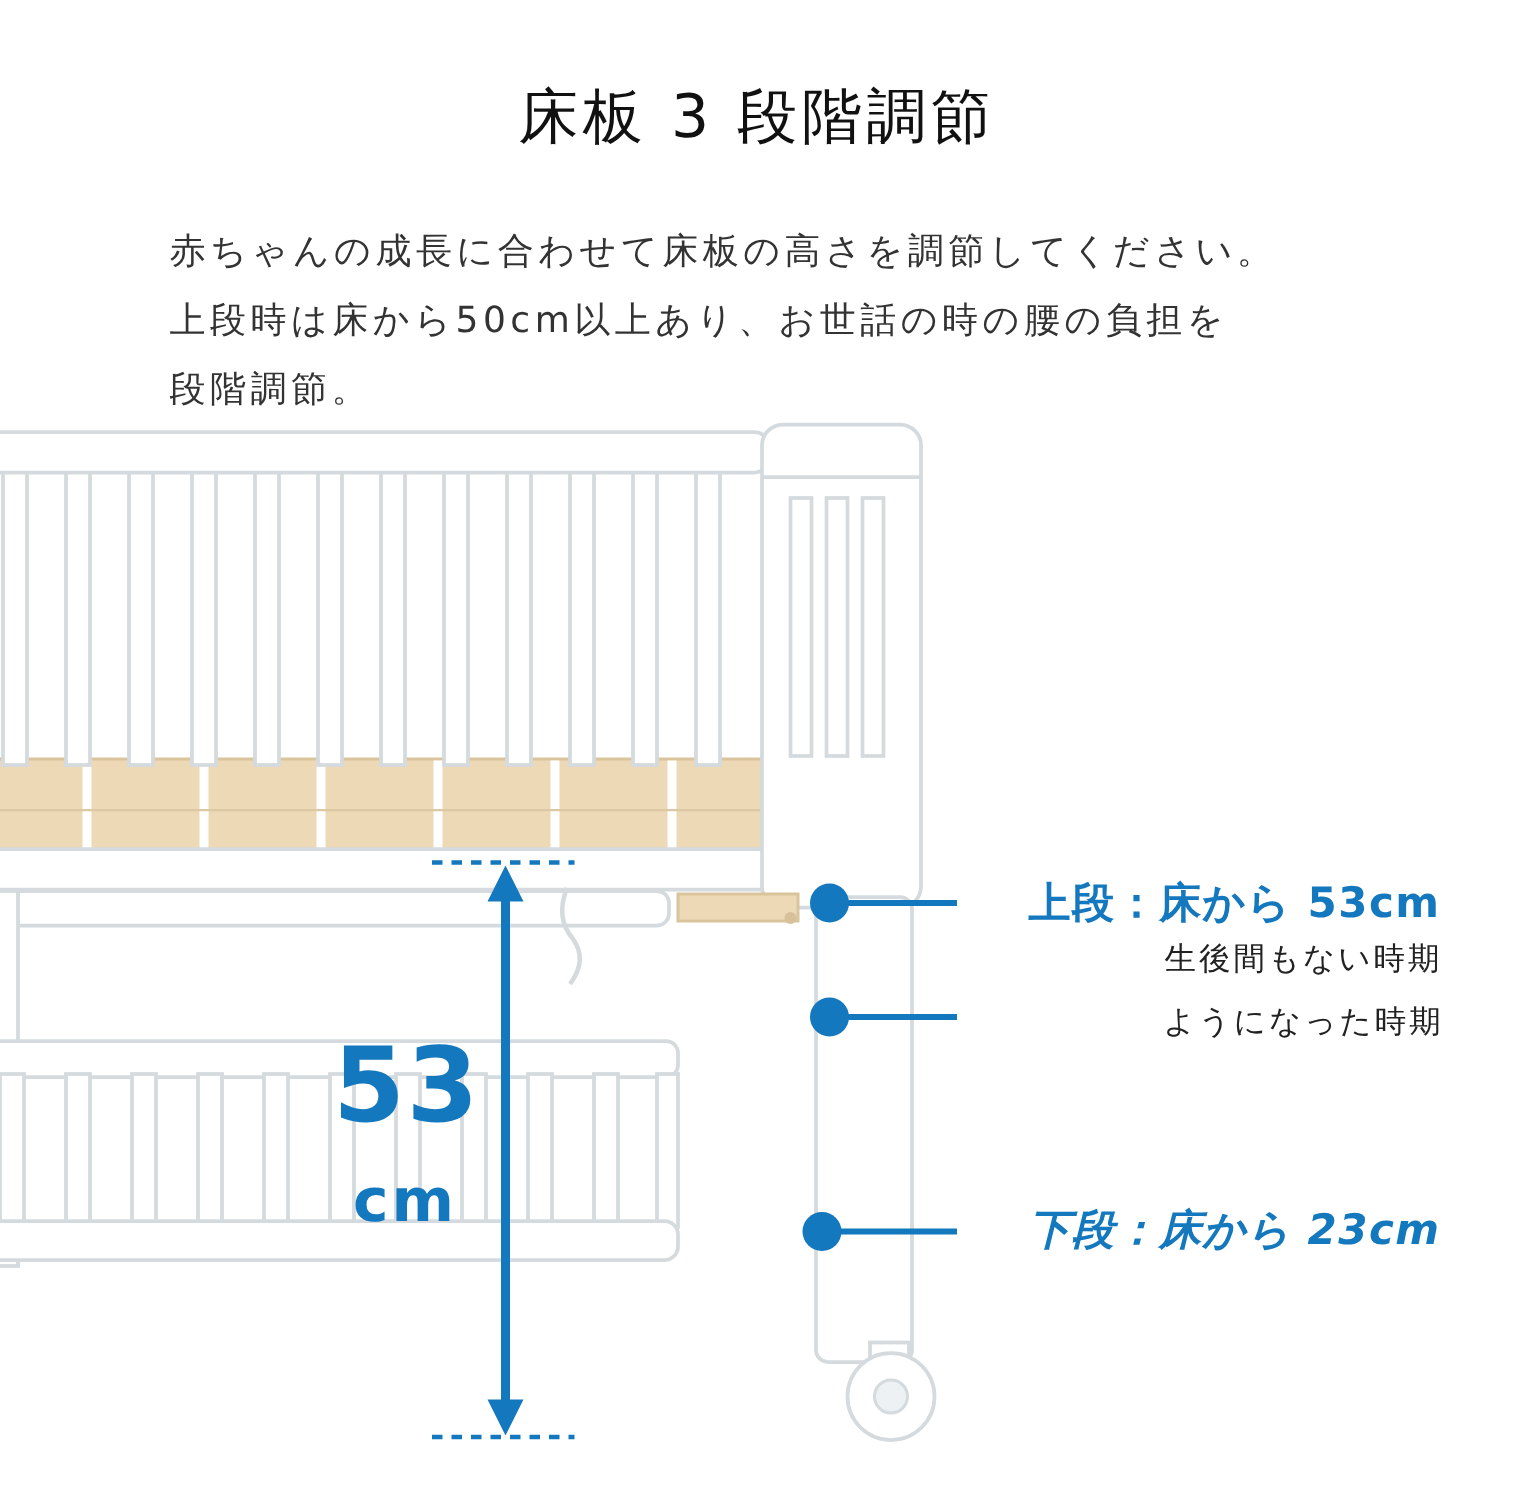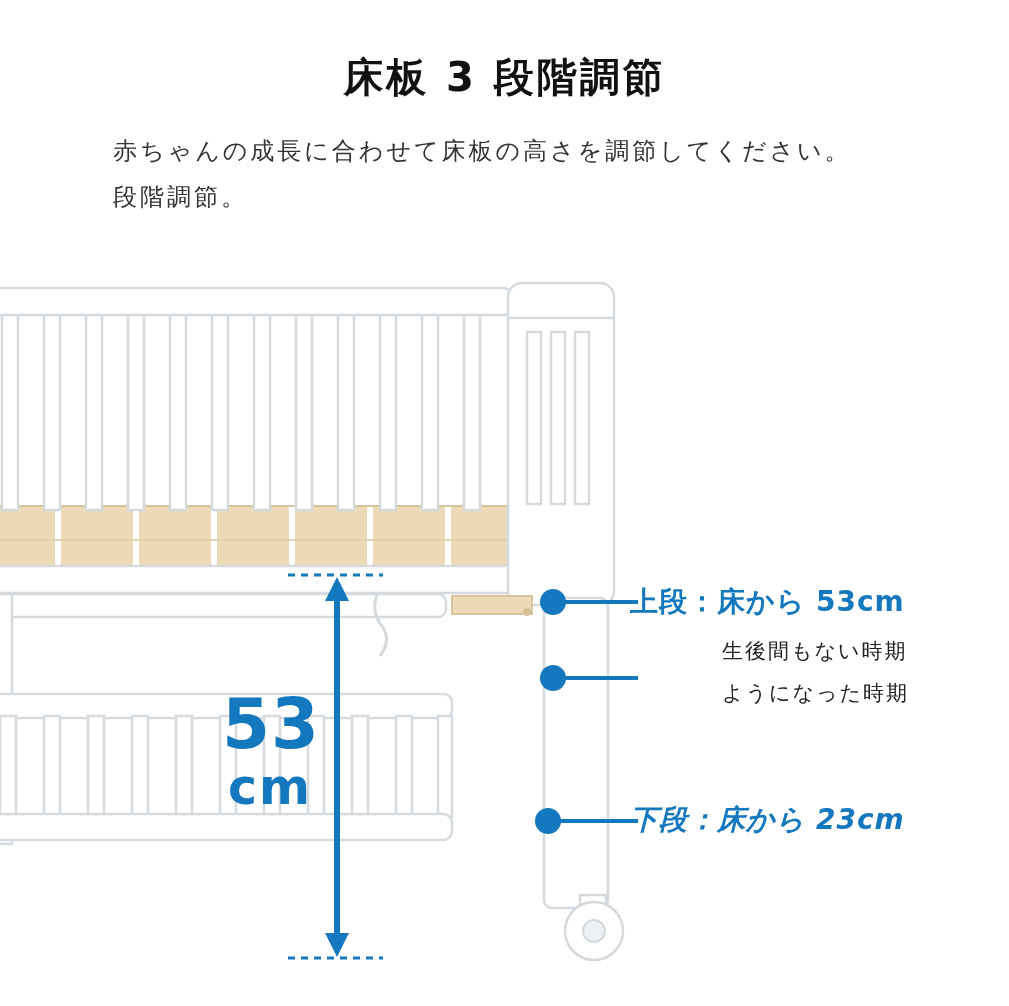--- a/index.html
+++ b/index.html
@@ -2,36 +2,36 @@
 <html style="--accent: #1478be; --wood: #edd9b6;"><head>
 <meta charset="utf-8">
 <style>
   html,body{margin:0;padding:0;background:#ffffff;}
   body{width:1009px;height:1006px;position:relative;overflow:hidden;
        font-family:"DejaVu Sans","Liberation Sans",sans-serif;color:#222;}
   .canvas{position:absolute;inset:0;}
   svg.illustration{position:absolute;left:0;top:0;width:1009px;height:1006px;}
 
   .page-title{position:absolute;left:0;top:50px;width:100%;margin:0;
-    text-align:center;font-size:40px;font-weight:700;letter-spacing:3px;color:#111;}
+    text-align:center;font-size:40px;font-weight:400;letter-spacing:3px;color:#111;}
 
-  .desc{position:absolute;left:113px;top:128px;margin:0;
+  .desc{position:absolute;left:113px;top:144px;margin:0;
     font-size:24px;line-height:46px;letter-spacing:3px;color:#333;}
   .desc span{display:block;}
 
   .measure{position:absolute;left:222px;top:690px;width:96px;text-align:center;
     color:var(--accent,#1478be);font-weight:800;line-height:1;}
   .measure-value{font-size:69px;letter-spacing:1px;}
-  .measure-unit{font-size:49px;margin-top:4px;letter-spacing:2px;}
+  .measure-unit{font-size:40px;margin-top:22px;letter-spacing:2px;}
 
-  .level{position:absolute;left:630px;width:310px;}
+  .level{position:absolute;left:668px;width:310px;text-align:center;}
   .level-title{font-size:28px;font-weight:700;color:var(--accent,#1478be);
     letter-spacing:1px;line-height:34px;white-space:nowrap;}
   .level-sub{font-size:21px;color:#222;letter-spacing:2px;line-height:30px;
-    padding-left:92px;margin-top:17px;white-space:pre-line;}
+    padding-left:92px;margin-top:5px;white-space:pre-line;}
   .level-1{top:585px;}
   .level-2{top:661px;}
   .level-3{top:803px;font-style:italic;}
 
   
   .accent-fill{fill:var(--accent,#1478be);}
   .accent-stroke{stroke:var(--accent,#1478be);}
   .wood-fill{fill:var(--wood,#edd9b6);}
   .crib{fill:#ffffff;stroke:#d4dadd;stroke-width:2.5;}
 </style>
@@ -124,20 +124,21 @@
       <circle class="accent-fill" cx="553" cy="602" r="13"></circle>
       <circle class="accent-fill" cx="553" cy="678" r="13"></circle>
       <circle class="accent-fill" cx="548" cy="821" r="13"></circle>
     </g>
   </svg>
 
   <h1 class="page-title">床板 3 段階調節</h1>
 
   <p class="desc">
     <span>赤ちゃんの成長に合わせて床板の高さを調節してください。</span>
+    <span>上段時は床から50cm以上あり、お世話の時の腰の負担を</span>
     <span>段階調節。</span>
   </p>
 
   <div class="measure">
     <div class="measure-value">53</div>
     <div class="measure-unit">cm</div>
   </div>
 
   <div class="level level-1">
     <div class="level-title">上段：床から 53cm</div>

